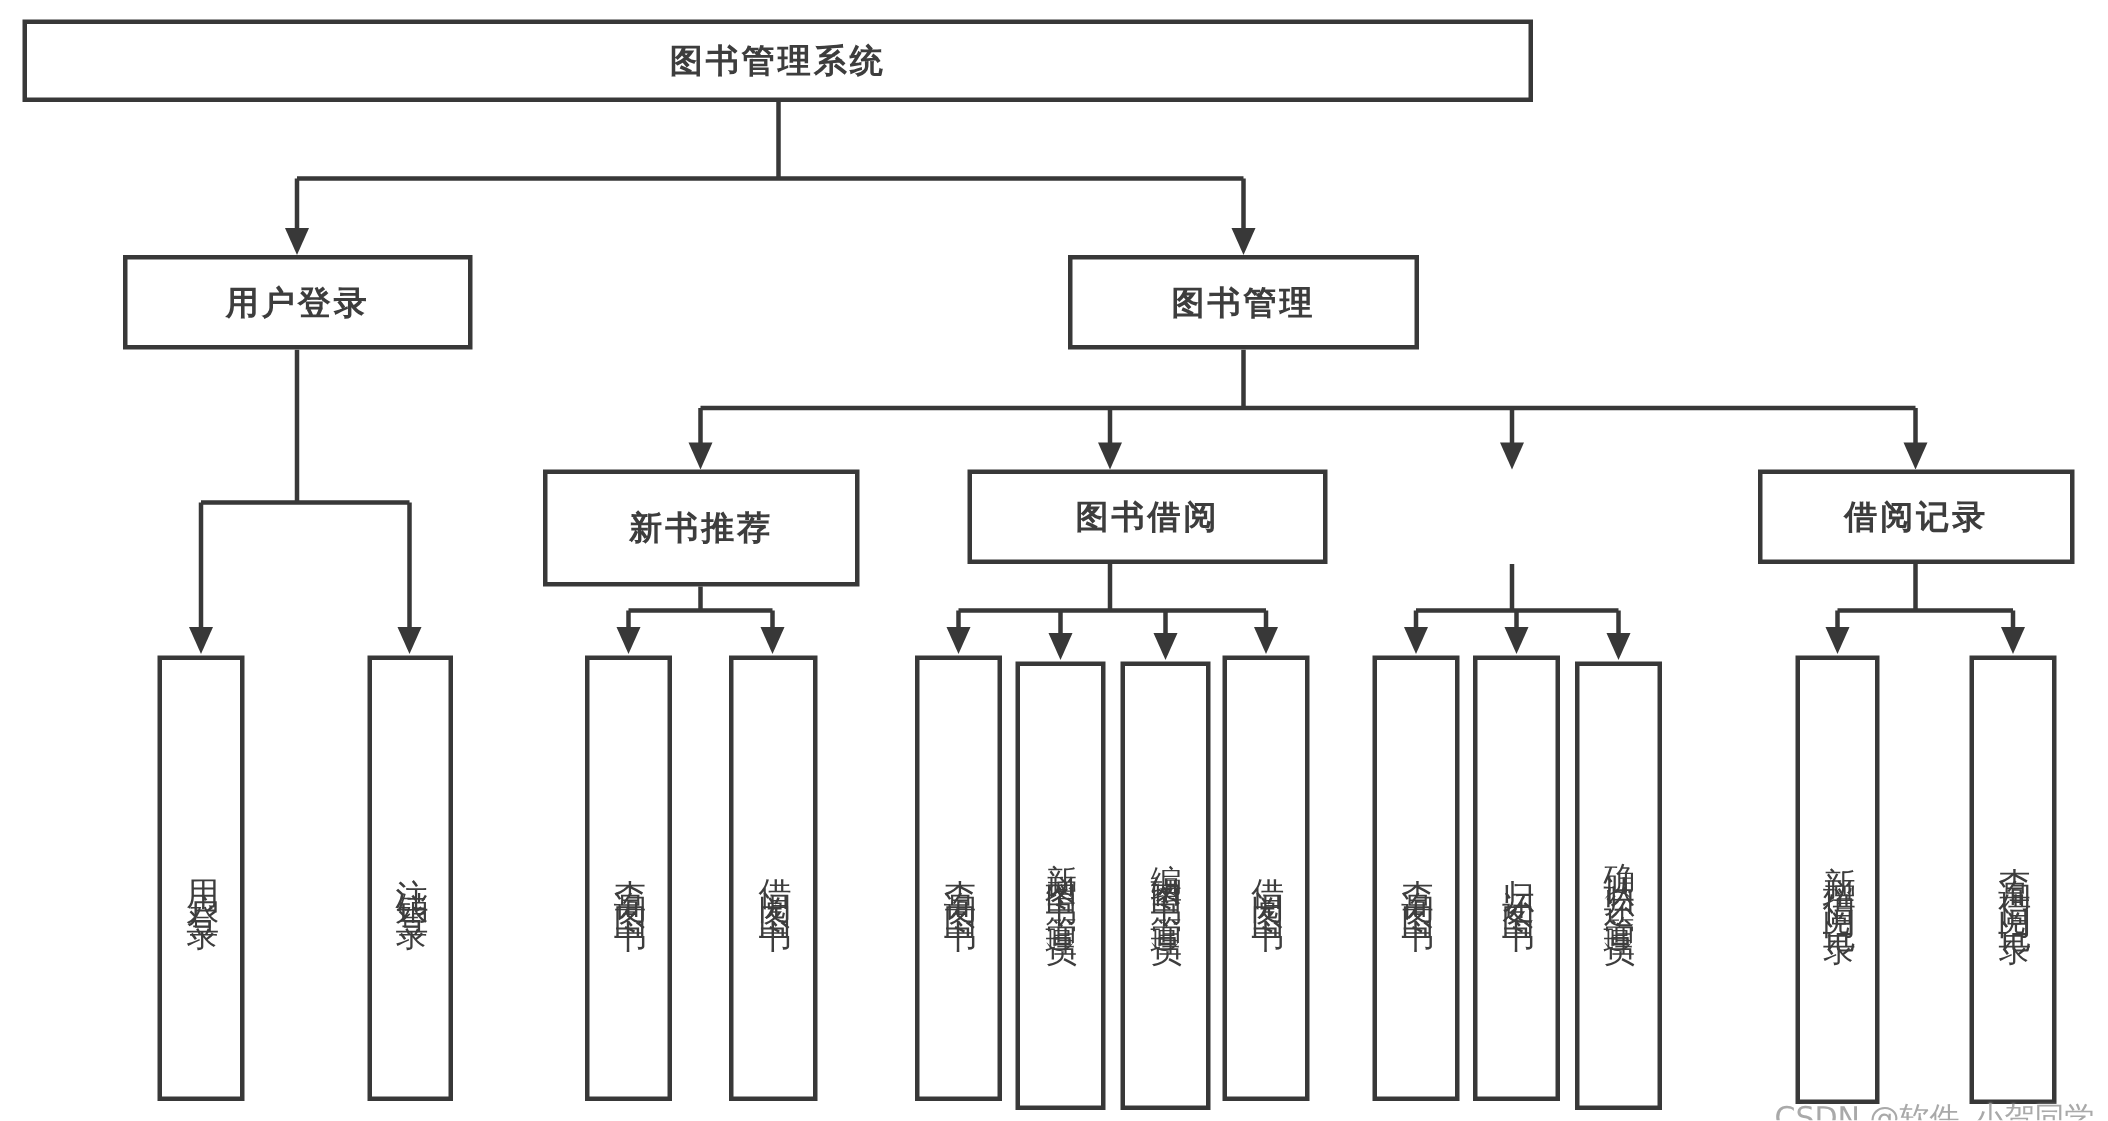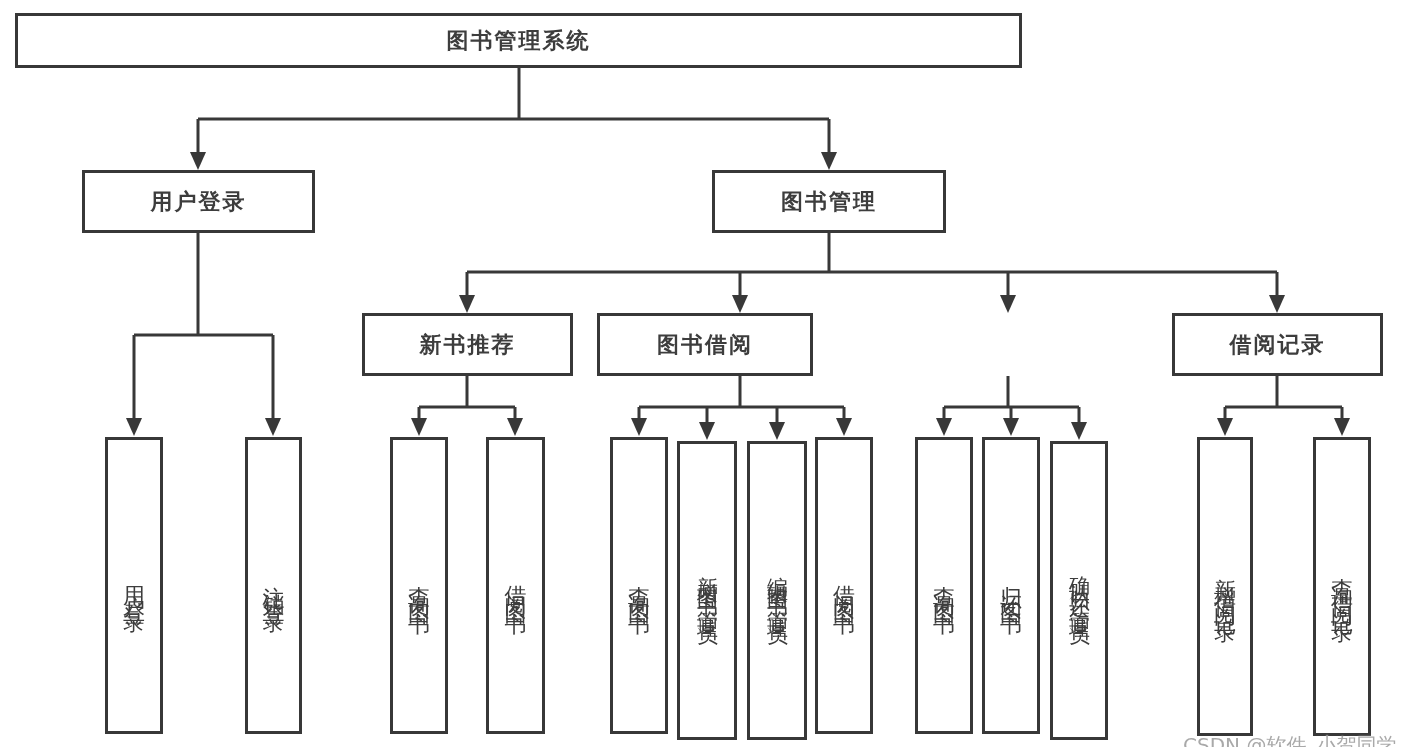--- a/index.html
+++ b/index.html
@@ -86,24 +86,24 @@
     <span>图书管理系统</span>
   </div>
 
   <div class="node hnode" style="left:82px;top:170px;width:233px;height:63px;">
     <span>用户登录</span>
   </div>
   <div class="node hnode" style="left:712px;top:170px;width:234px;height:63px;">
     <span>图书管理</span>
   </div>
 
-  <div class="node hnode" style="left:362px;top:313px;width:211px;height:63px;">
+  <div class="node hnode" style="left:362px;top:313px;width:211px;height:78px;">
     <span>新书推荐</span>
   </div>
-  <div class="node hnode" style="left:597px;top:313px;width:216px;height:63px;">
+  <div class="node hnode" style="left:645px;top:313px;width:240px;height:63px;">
     <span>图书借阅</span>
   </div>
   <div class="node hnode" style="left:1172px;top:313px;width:211px;height:63px;">
     <span>借阅记录</span>
   </div>
 
   <div class="node vnode" style="left:105px;top:437px;width:58px;height:297px;">
     <span>用户登录</span>
   </div>
   <div class="node vnode" style="left:245px;top:437px;width:57px;height:297px;">

